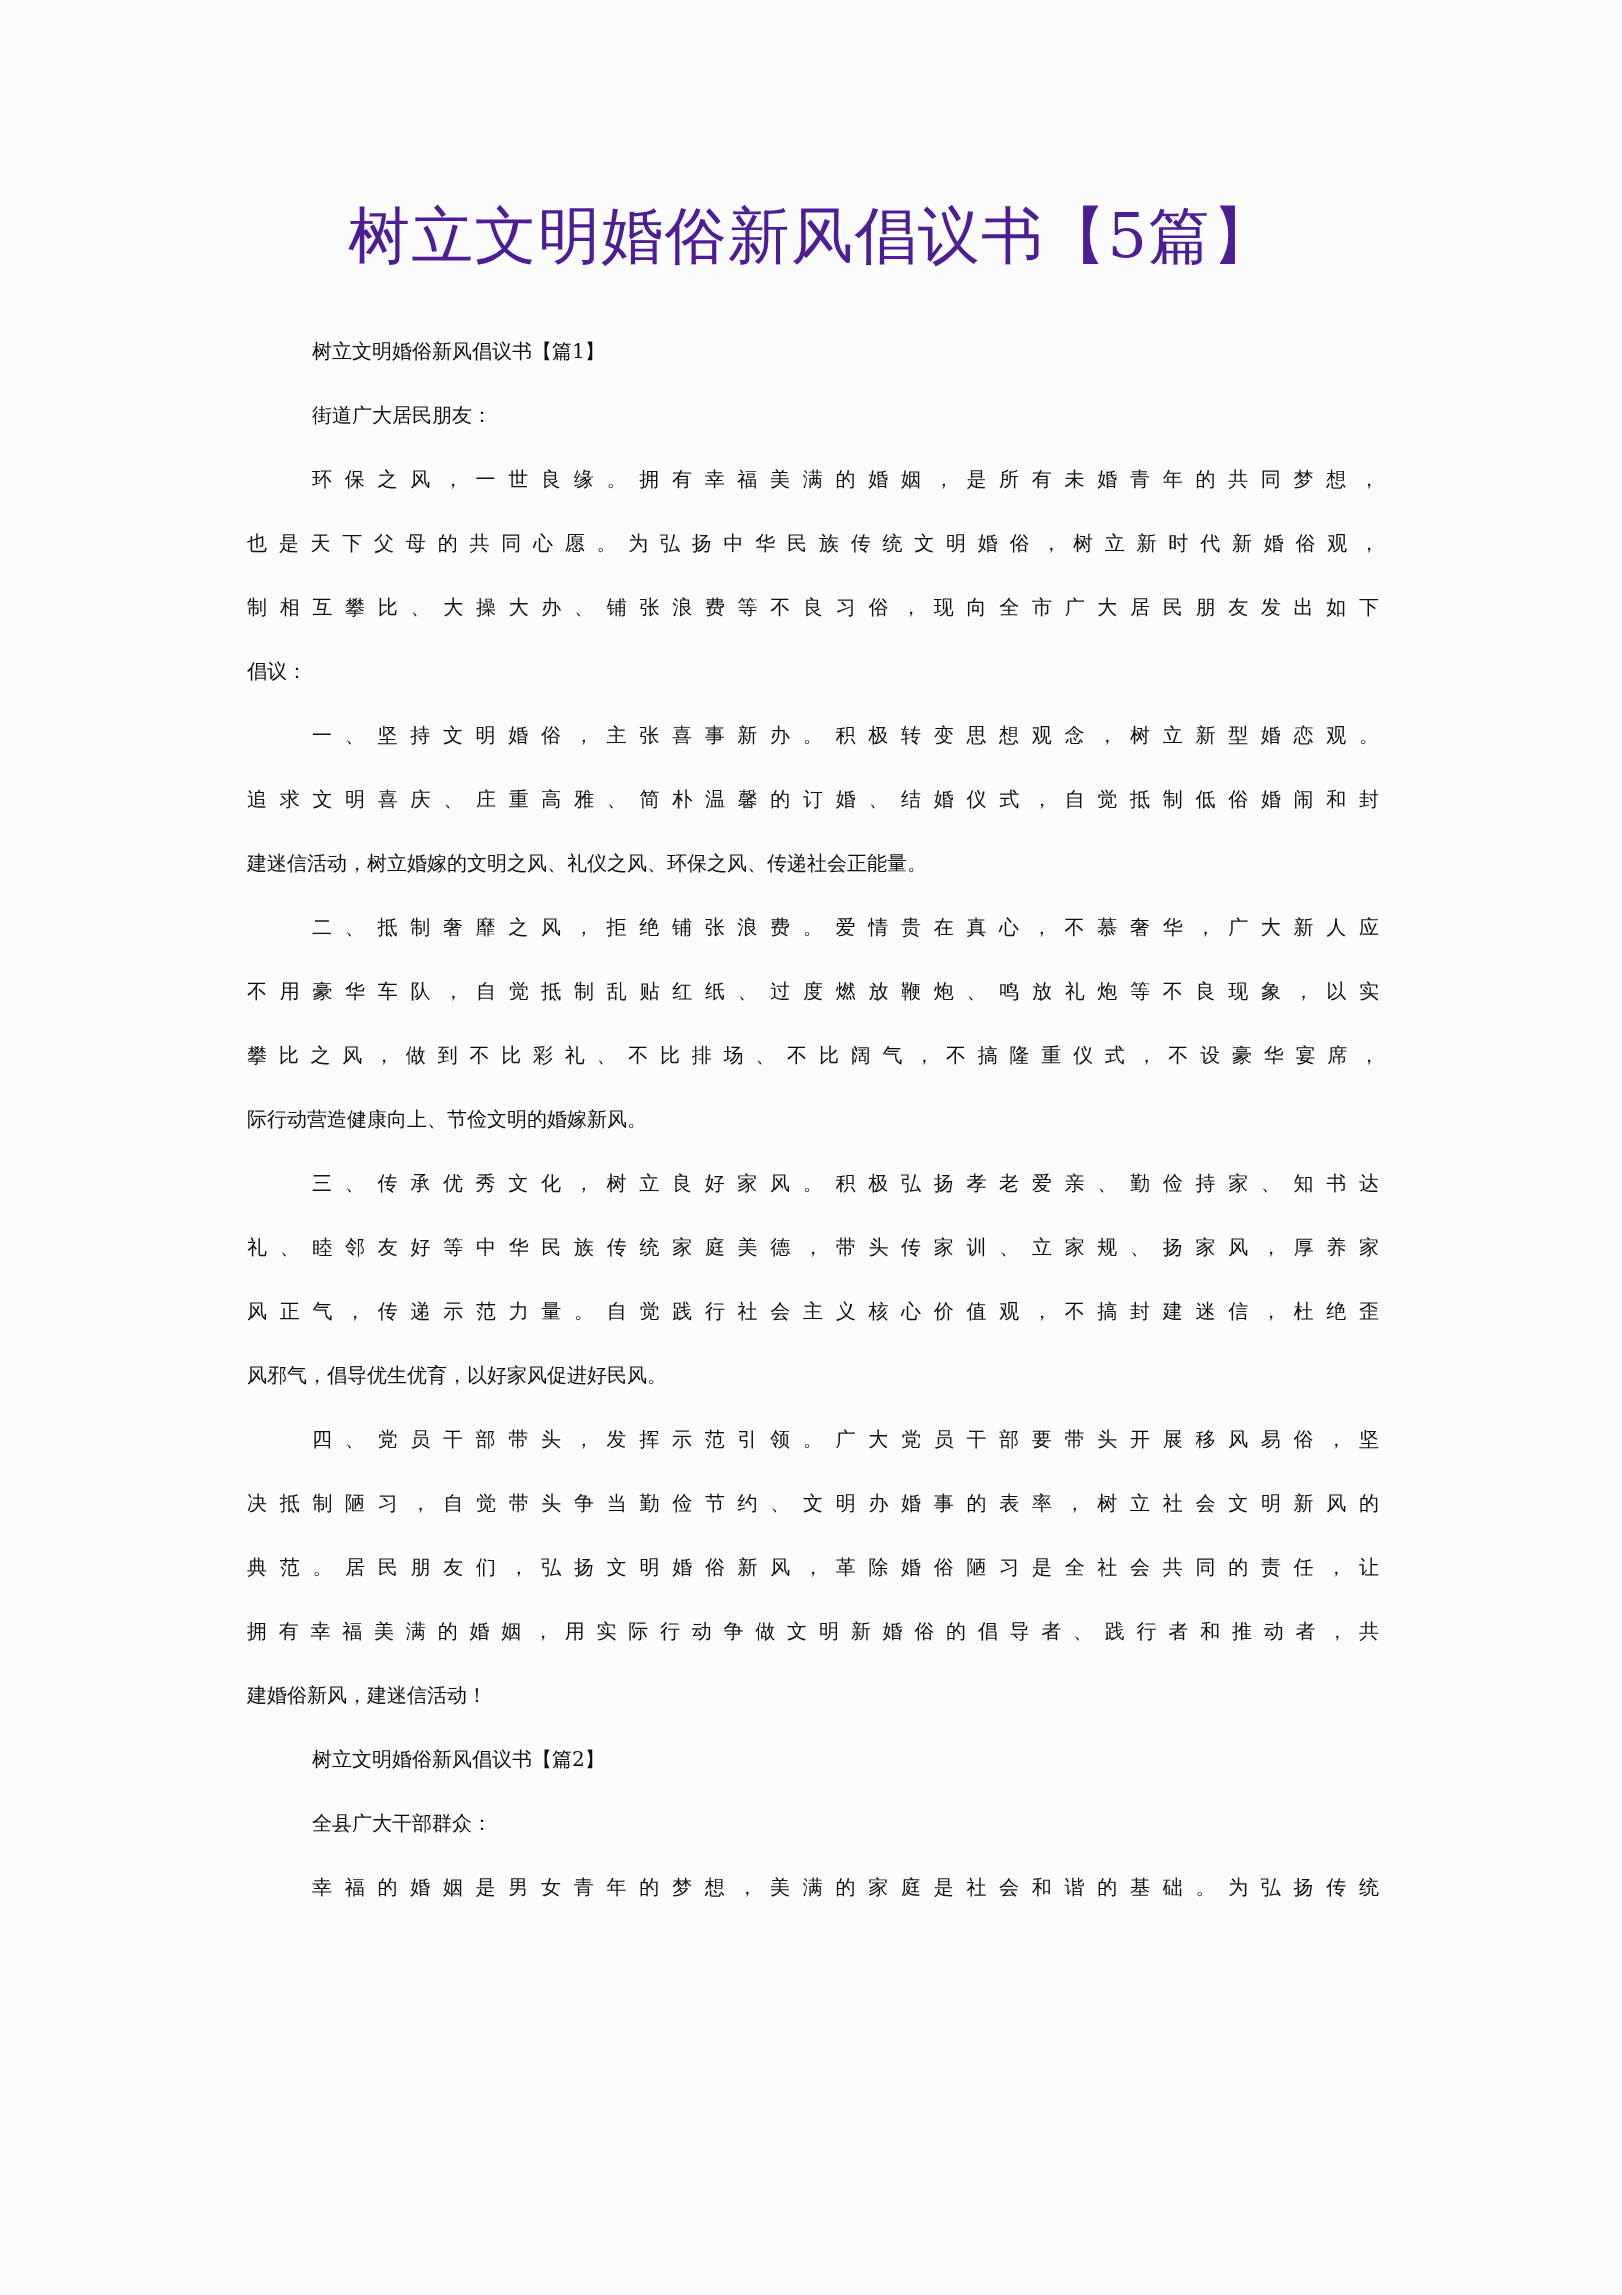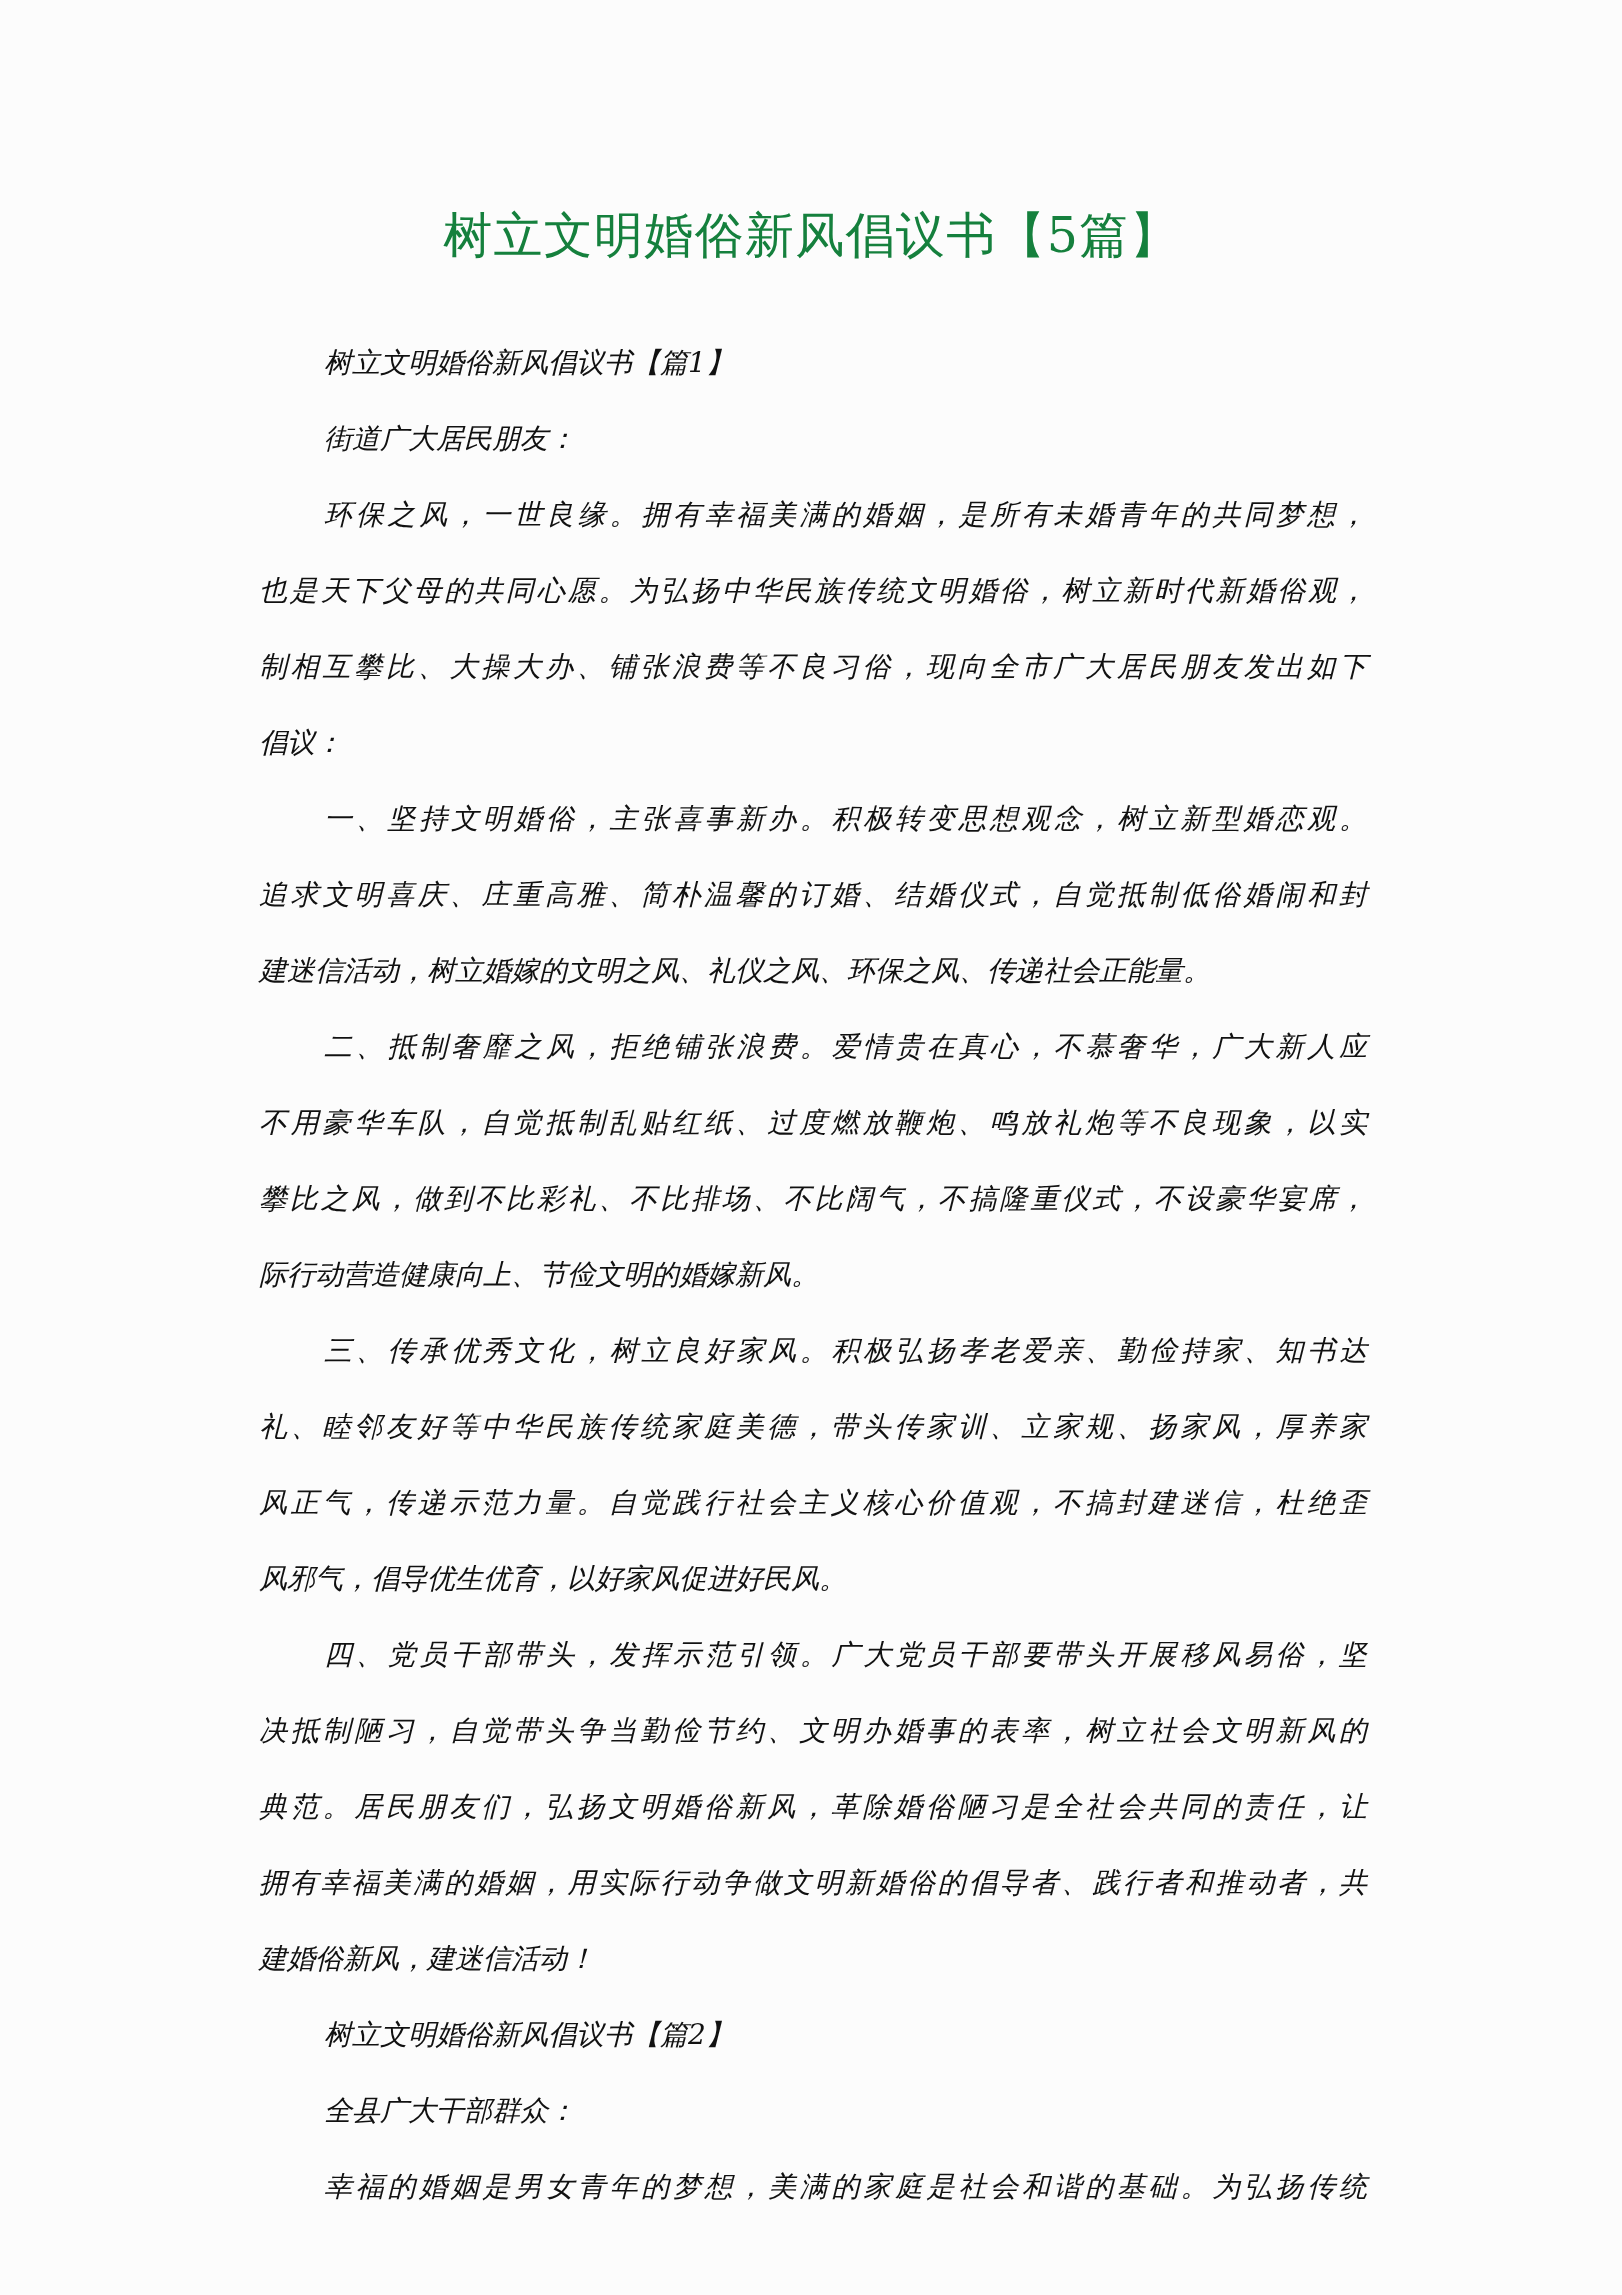--- a/index.html
+++ b/index.html
@@ -22,42 +22,41 @@
       width: 1623px;
       height: 2295px;
       background: #fcfcfc;
     }
     .doc-title {
       position: absolute;
       left: 0;
       top: 196px;
       width: 1623px;
       text-align: center;
-      font-size: 49px;
+      font-size: 62px;
       line-height: 79px;
       letter-spacing: 1.3px;
       margin: 0;
       font-weight: normal;
-      color: #15803d;
+      color: #4c1d95;
     }
     .body {
       position: absolute;
       left: 247px;
       top: 319px;
       width: 1132px;
     }
     .line {
-      font-size: 28px;
+      font-size: 20px;
       line-height: 64px;
       height: 64px;
       white-space: nowrap;
       text-align: justify;
       text-align-last: justify;
-      margin: 12px;
-      font-style: italic;
+      margin: 0;
     }
     .line.last {
       text-align-last: left;
     }
     .line.indent {
       padding-left: 65px;
     }
     .line.indent-short {
       padding-left: 65px;
       text-align-last: left;

